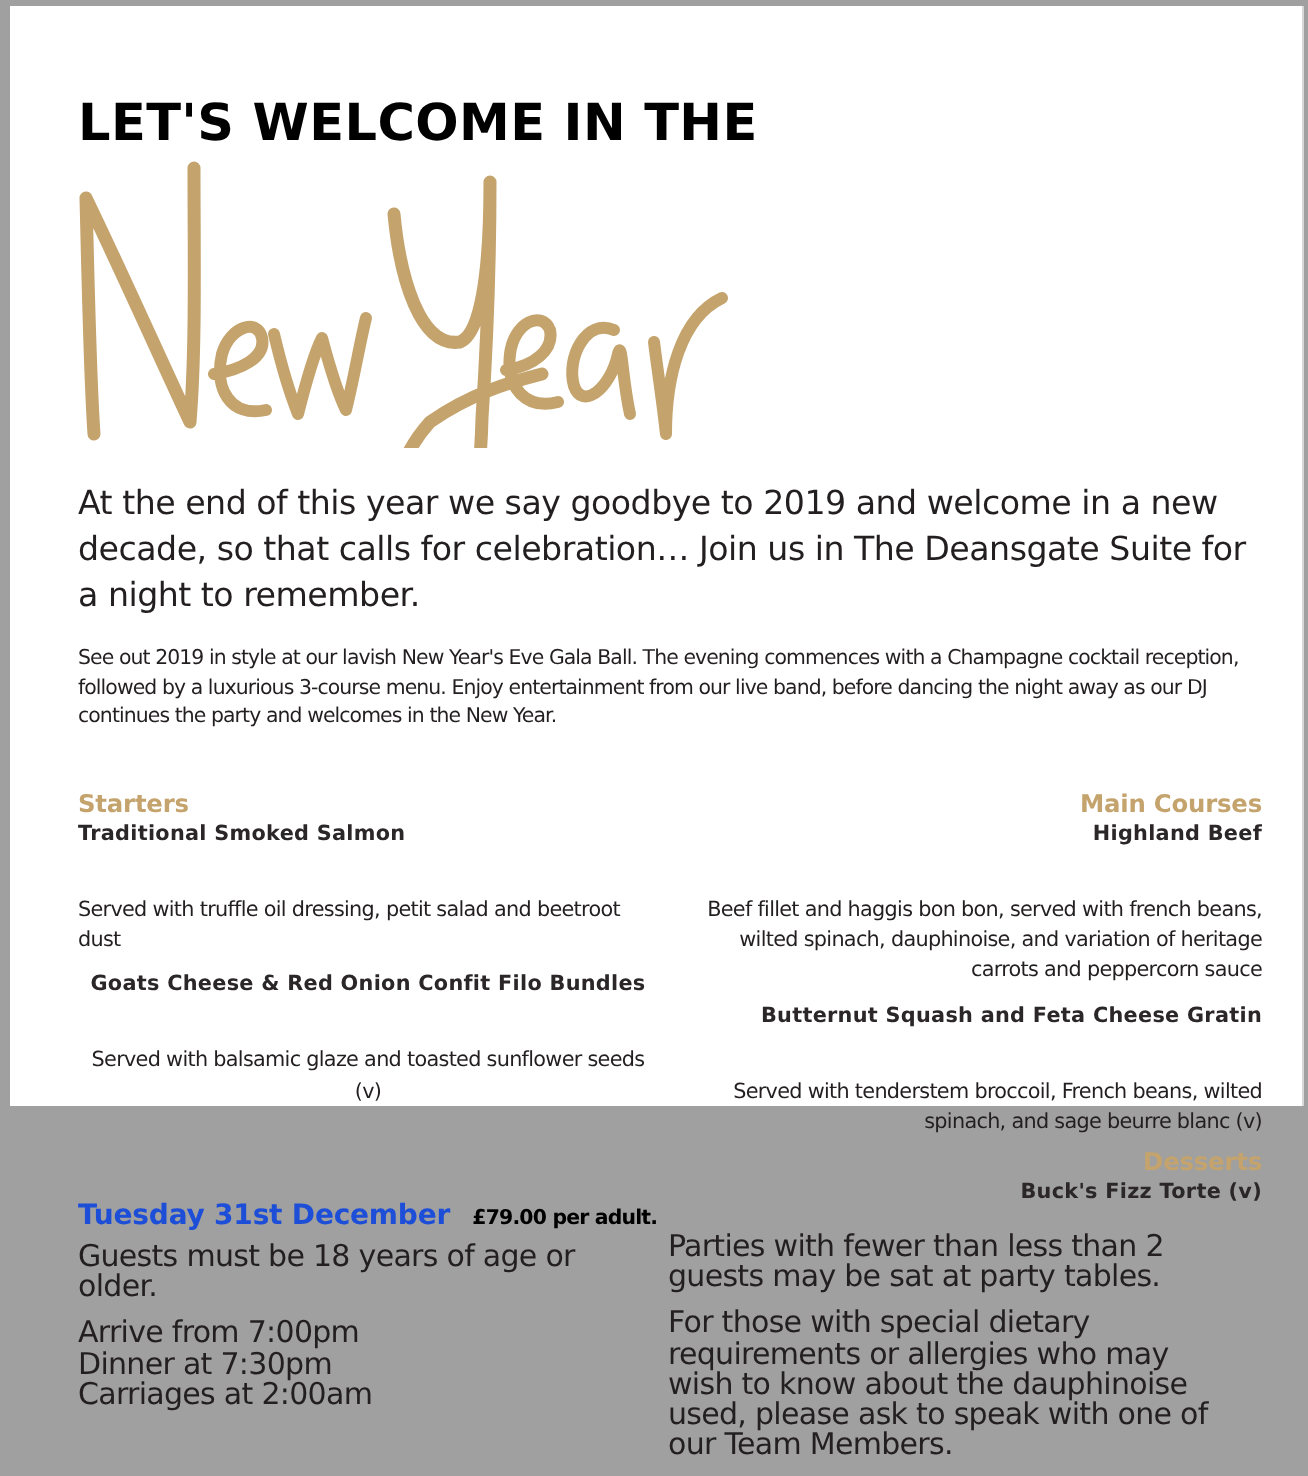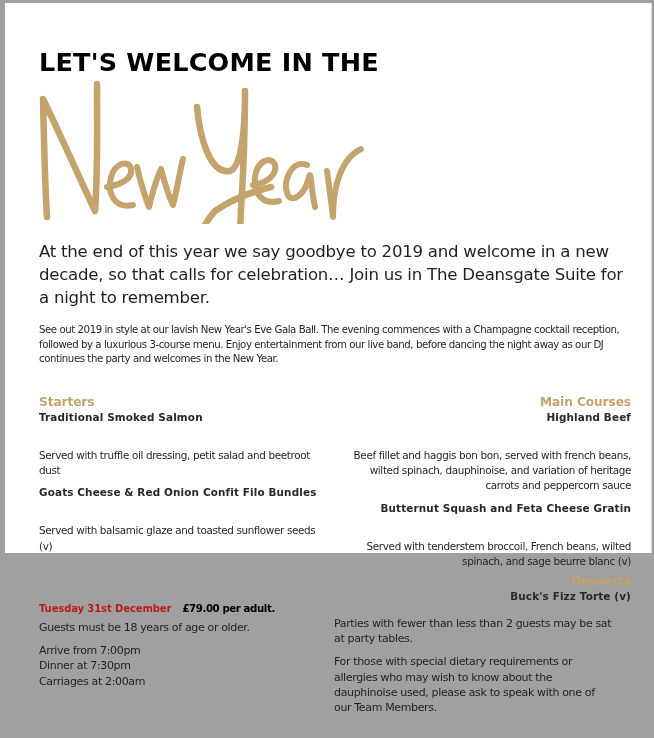--- a/index.html
+++ b/index.html
@@ -49,23 +49,23 @@
   }
   .dish-desc {
     font-size: 10.4px; line-height: 15.2px; color: #231f20; letter-spacing: -0.35px; margin-top: 24px;
   }
   .dish { margin-bottom: 6px; }
   .dish + .dish { margin-top: 0; }
   .sec { margin-bottom: 2px; }
   .bottom-left { left: 34px; top: 595px; width: 290px; font-family: "DejaVu Sans", sans-serif; }
   .bottom-right { left: 329px; top: 613px; width: 280px; font-family: "DejaVu Sans", sans-serif; }
   .date-row { white-space: nowrap; line-height: 18px; }
-  .date-label { color: #b91c1c; font-weight: bold; font-size: 10px; letter-spacing: -0.1px; }
+  .date-label { color: #1d4ed8; font-weight: bold; font-size: 14px; letter-spacing: -0.1px; }
   .price { font-weight: bold; font-size: 10.2px; color: #000; margin-left: 6px; letter-spacing: -0.4px; }
-  .info { font-size: 11px; line-height: 15.2px; color: #231f20; letter-spacing: -0.35px; margin: 0; }
+  .info { font-size: 15px; line-height: 15.2px; color: #231f20; letter-spacing: -0.35px; margin: 0; }
   .info-gap { margin-top: 8px; }
 </style>
 </head>
 <body>
 
 <div class="page">
 
   <div class="abs headline">LET'S WELCOME IN THE</div>
 
   <svg class="abs script" viewBox="0 0 330 145">
@@ -90,21 +90,21 @@
 
   <div class="abs blurb">See out 2019 in style at our lavish New Year's Eve Gala Ball. The evening commences with a Champagne cocktail reception, followed by a luxurious 3-course menu. Enjoy entertainment from our live band, before dancing the night away as our DJ continues the party and welcomes in the New Year.</div>
 
   <div class="abs col col-left">
     <div class="sec">
       <div class="sec-title">Starters</div>
       <div class="dish">
         <div class="dish-name">Traditional Smoked Salmon</div>
         <div class="dish-desc">Served with truffle oil dressing, petit salad and beetroot dust</div>
       </div>
-      <div class="dish" style="margin-top:7px;">
+      <div class="dish" style="margin-top:7px;text-align:center;">
         <div class="dish-name">Goats Cheese &amp; Red Onion Confit Filo Bundles</div>
         <div class="dish-desc">Served with balsamic glaze and toasted sunflower seeds (v)</div>
       </div>
     </div>
   </div>
 
   <div class="abs col col-right">
     <div class="sec">
       <div class="sec-title">Main Courses</div>
       <div class="dish">

